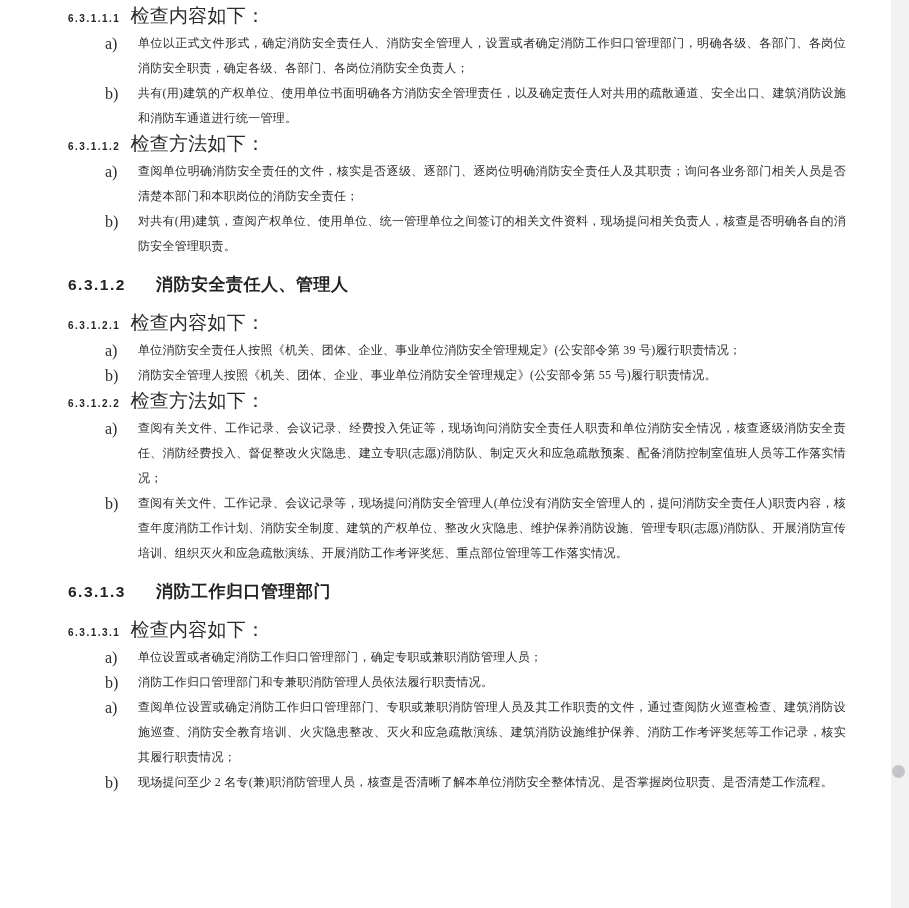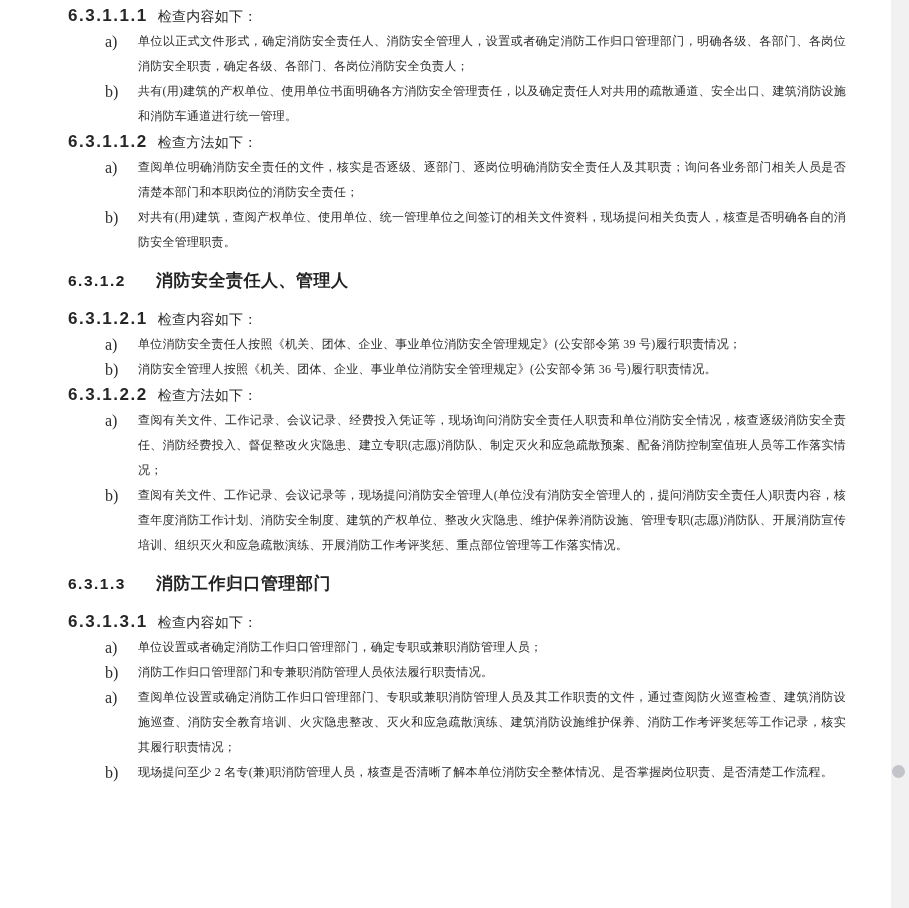--- a/index.html
+++ b/index.html
@@ -23,28 +23,28 @@
   }
   
   .clause-line {
     font-size: 17px;
     line-height: 25px;
     white-space: nowrap;
   }
   .clause-num {
     font-family: "Liberation Sans", sans-serif;
     font-weight: 700;
-    font-size: 17px;
+    font-size: 10px;
     letter-spacing: 1.5px;
     margin-right: 10px;
     color: #262626;
     margin-top: 40px;
   }
   .clause-title {
-    font-size: 14px;
+    font-size: 19px;
     letter-spacing: 0.25px;
   }
   
   .section-heading {
     margin: 13px 0 13px 0;
     font-size: 17px;
     line-height: 25px;
     font-weight: 700;
     font-family: "Liberation Sans", sans-serif;
     color: #222222;
@@ -138,21 +138,21 @@
   <div>
     <div class="clause-line">
       <span class="clause-num">6.3.1.2.1</span><span class="clause-title">检查内容如下：</span>
     </div>
     <div class="list-item">
       <span class="item-marker">a)</span>
       <div class="item-text">单位消防安全责任人按照《机关、团体、企业、事业单位消防安全管理规定》(公安部令第 39 号)履行职责情况；</div>
     </div>
     <div class="list-item">
       <span class="item-marker">b)</span>
-      <div class="item-text">消防安全管理人按照《机关、团体、企业、事业单位消防安全管理规定》(公安部令第 36 号)履行职责情况。</div>
+      <div class="item-text">消防安全管理人按照《机关、团体、企业、事业单位消防安全管理规定》(公安部令第 55 号)履行职责情况。</div>
     </div>
   </div>
 
   <div>
     <div class="clause-line">
       <span class="clause-num">6.3.1.2.2</span><span class="clause-title">检查方法如下：</span>
     </div>
     <div class="list-item">
       <span class="item-marker">a)</span>
       <div class="item-text">查阅有关文件、工作记录、会议记录、经费投入凭证等，现场询问消防安全责任人职责和单位消防安全情况，核查逐级消防安全责任、消防经费投入、督促整改火灾隐患、建立专职(志愿)消防队、制定灭火和应急疏散预案、配备消防控制室值班人员等工作落实情况；</div>

